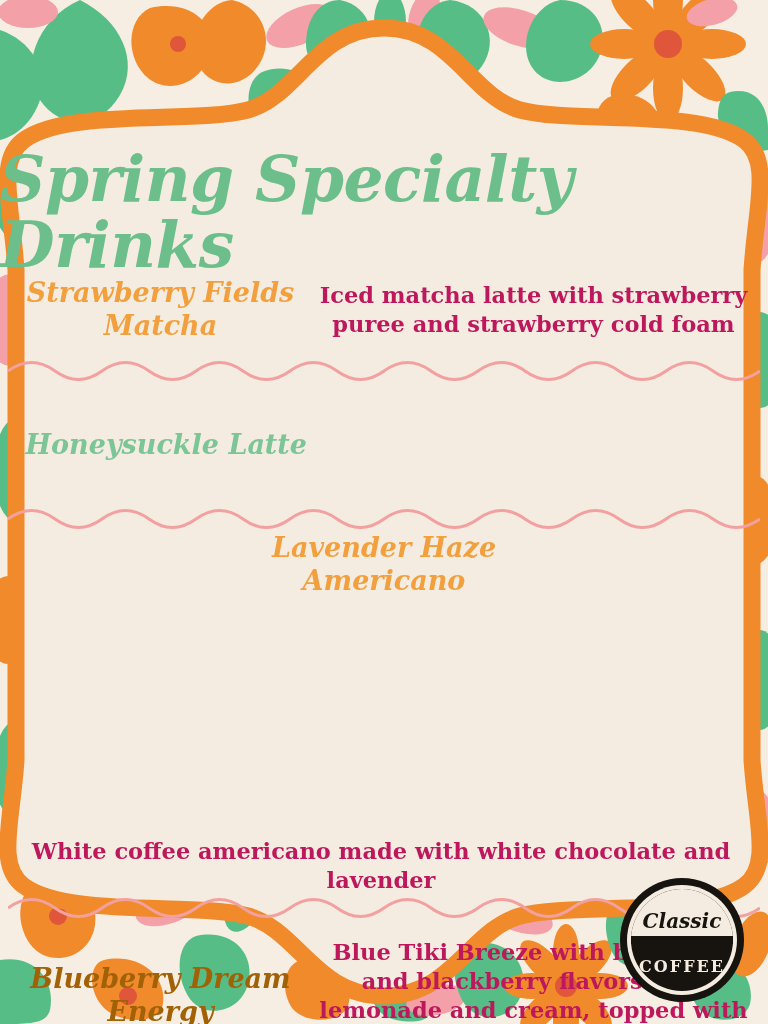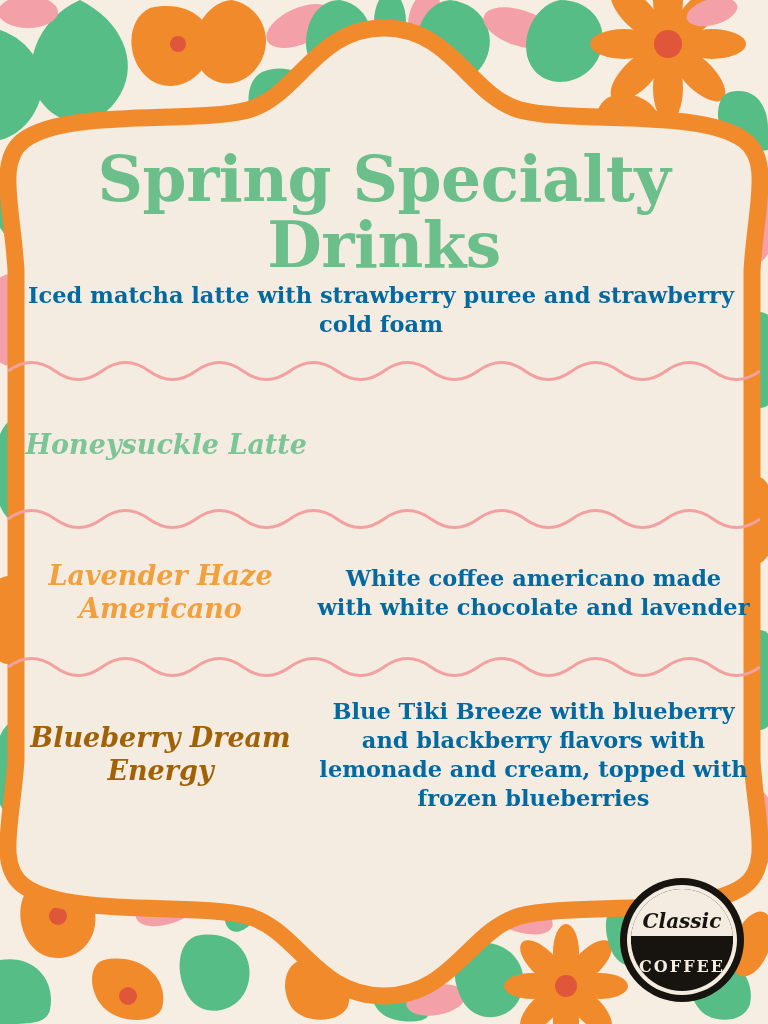--- a/index.html
+++ b/index.html
@@ -45,22 +45,22 @@
     width: 768px;
     height: 1024px;
     z-index: 5;
   }
 
   .title {
     position: absolute;
     top: 146px;
     left: 0;
     width: 768px;
-    text-align: center;
     font-family: "DejaVu Serif", serif;
+    font-style: italic;
     font-weight: 700;
     font-size: 63px;
     letter-spacing: -0.5px;
     color: #6cbf8b;
     line-height: 1.05;
   }
 
   .menu {
     position: absolute;
     top: 262px;
@@ -85,21 +85,21 @@
     padding: 0 6px;
     box-sizing: border-box;
   }
   .item-desc {
     flex: 1 1 auto;
     text-align: center;
     font-family: "DejaVu Serif", serif;
     font-weight: 700;
     font-size: 22.5px;
     line-height: 1.28;
-    color: #0369a1;
+    color: #be185d;
     padding: 0 10px 0 4px;
     box-sizing: border-box;
   }
 
   .divider {
     width: 100%;
     height: 26px;
     display: block;
   }
 
@@ -225,36 +225,37 @@
              C298 96 316 28 384 28 Z" fill="#f4ece1" stroke="#f08a2a" stroke-width="17"></path>
   </svg>
 
   <div class="content">
 
     <div class="title">Spring Specialty Drinks</div>
 
     <div class="menu">
 
       <div class="item" style="min-height:96px;">
+        <div class="item-name" style="color:#f2a03d;">Strawberry Fields Matcha</div>
         <div class="item-desc">Iced matcha latte with strawberry puree and strawberry cold foam</div>
       </div>
 
       <svg class="divider" viewBox="0 0 752 26" preserveAspectRatio="none">
         <path d="M0 13 Q 23.5 -4 47 13 T 94 13 T 141 13 T 188 13 T 235 13 T 282 13 T 329 13 T 376 13 T 423 13 T 470 13 T 517 13 T 564 13 T 611 13 T 658 13 T 705 13 T 752 13" fill="none" stroke="#f2a0a0" stroke-width="3"></path>
       </svg>
 
       <div class="item" style="min-height:122px;">
         <div class="item-name" style="color:#7cc596;text-align:right;">Honeysuckle Latte</div>
       </div>
 
       <svg class="divider" viewBox="0 0 752 26" preserveAspectRatio="none">
         <path d="M0 13 Q 23.5 -4 47 13 T 94 13 T 141 13 T 188 13 T 235 13 T 282 13 T 329 13 T 376 13 T 423 13 T 470 13 T 517 13 T 564 13 T 611 13 T 658 13 T 705 13 T 752 13" fill="none" stroke="#f2a0a0" stroke-width="3"></path>
       </svg>
 
-      <div class="item" style="min-height:122px;">
+      <div class="item" style="min-height:122px;flex-direction:column;">
         <div class="item-name" style="color:#f2a03d;">Lavender Haze Americano</div>
         <div class="item-desc">White coffee americano made with white chocolate and lavender</div>
       </div>
 
       <svg class="divider" viewBox="0 0 752 26" preserveAspectRatio="none">
         <path d="M0 13 Q 23.5 -4 47 13 T 94 13 T 141 13 T 188 13 T 235 13 T 282 13 T 329 13 T 376 13 T 423 13 T 470 13 T 517 13 T 564 13 T 611 13 T 658 13 T 705 13 T 752 13" fill="none" stroke="#f2a0a0" stroke-width="3"></path>
       </svg>
 
       <div class="item" style="min-height:150px;">
         <div class="item-name" style="color:#a16207;">Blueberry Dream Energy</div>

